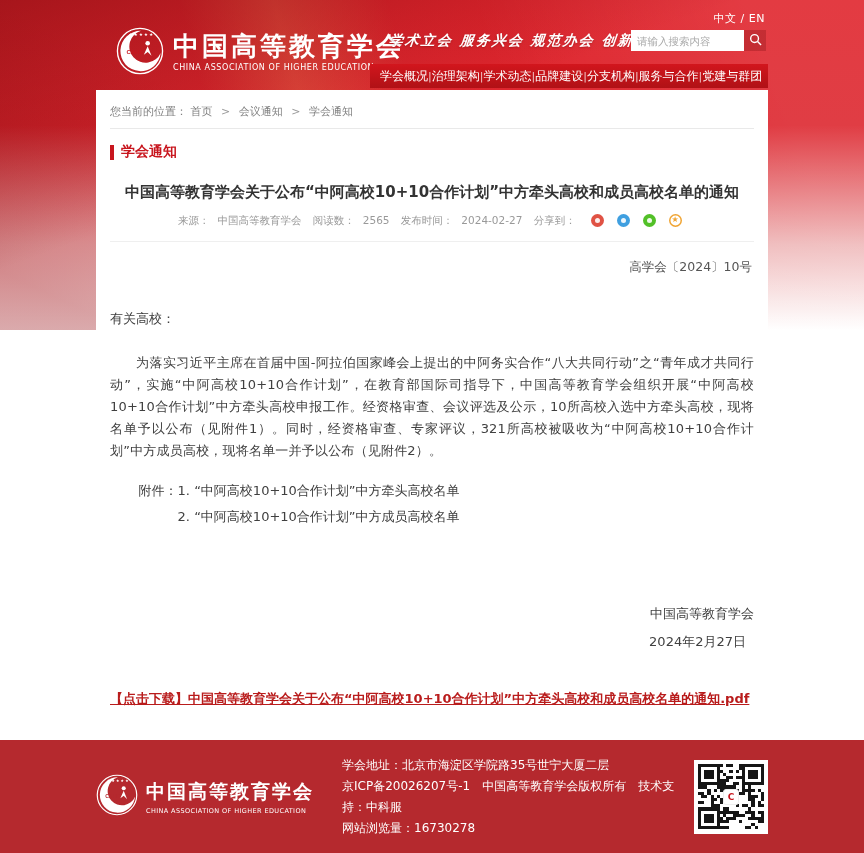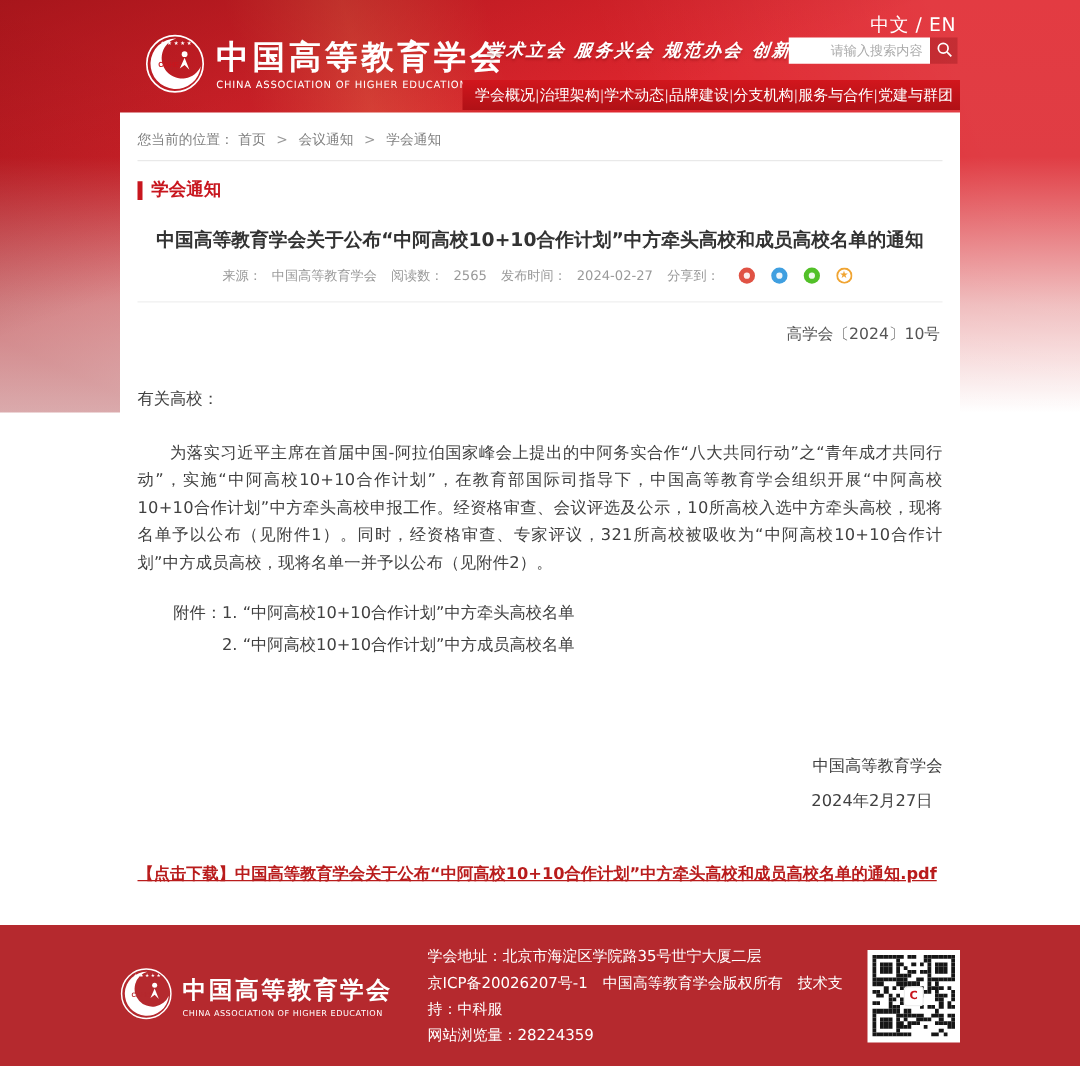--- a/index.html
+++ b/index.html
@@ -9,31 +9,31 @@
   
   .bg-hero{position:absolute;top:0;left:0;width:100%;height:330px;
     background:
       linear-gradient(160deg, rgba(110,6,10,.50) 0%, rgba(110,6,10,0) 42%),
       linear-gradient(75deg, rgba(255,255,255,0) 28%, rgba(255,190,110,.22) 38%, rgba(255,255,255,0) 50%),
       linear-gradient(250deg, rgba(255,255,255,.10) 12%, rgba(255,255,255,0) 40%),
       linear-gradient(25deg, rgba(150,12,18,.35) 8%, rgba(150,12,18,0) 45%),
       linear-gradient(180deg, #e0252d 0%, #dd272f 38%, #efb9ba 74%, #ffffff 100%);}
 
   
-  .lang-switch{position:absolute;top:11px;right:99px;color:#fff;font-size:15px;letter-spacing:.5px;cursor:pointer;}
+  .lang-switch{position:absolute;top:11px;right:99px;color:#fff;font-size:11px;letter-spacing:.5px;cursor:pointer;}
   .logo{position:absolute;left:116px;top:27px;display:flex;align-items:center;gap:9px;}
   .logo svg{display:block;}
   .logo-names .cn{color:#fff;font-size:26px;font-weight:bold;letter-spacing:3px;line-height:30px;
                   font-family:"DejaVu Serif","Liberation Serif",serif;}
   .logo-names .en{color:#fff;font-size:8px;letter-spacing:.6px;margin-top:2px;}
   .slogan{position:absolute;left:389px;top:32px;color:#fff;font-size:14px;font-weight:bold;
           font-family:"DejaVu Serif","Liberation Serif",serif;font-style:italic;
           letter-spacing:2px;transform:skewX(-6deg);white-space:nowrap;text-shadow:0 1px 2px rgba(90,0,0,.35);}
   .search-box{position:absolute;left:631px;top:30px;width:113px;height:21px;background:#fff;
-              border:none;outline:none;font-size:10.5px;color:#666;padding:0 6px;box-sizing:border-box;text-align:right;}
+              border:none;outline:none;font-size:10.5px;color:#666;padding:0 6px;box-sizing:border-box;}
   .search-box::placeholder{color:#aaa;}
   .search-btn{position:absolute;left:744px;top:30px;width:22px;height:21px;border:none;cursor:pointer;
               background:rgba(120,10,14,.28);display:flex;align-items:center;justify-content:center;padding:0;}
   .main-nav{position:absolute;left:370px;right:96px;top:64px;height:24px;
             background:linear-gradient(180deg,#d2161d 0%,#b01116 100%);
             display:flex;align-items:center;justify-content:space-between;padding:0 10px;box-sizing:border-box;}
   .main-nav .nav-item{color:#fff;font-size:12px;font-weight:normal;white-space:nowrap;cursor:pointer;}
   .main-nav .nav-sep{color:rgba(255,255,255,.75);font-size:11px;}
 
   
@@ -216,21 +216,21 @@
         </span>
         <span>
           <div class="cn">中国高等教育学会</div>
           <div class="en">CHINA ASSOCIATION OF HIGHER EDUCATION</div>
         </span>
       </div>
 
       <div class="f-info">
         <div>学会地址：北京市海淀区学院路35号世宁大厦二层</div>
         <div>京ICP备20026207号-1　中国高等教育学会版权所有　技术支持：中科服</div>
-        <div>网站浏览量：28224359</div>
+        <div>网站浏览量：16730278</div>
       </div>
 
       <div class="qr-box">
         <div class="qr-grid">
             <i class="on"></i>
             <i class="on"></i>
             <i class="on"></i>
             <i class="on"></i>
             <i class="on"></i>
             <i class="on"></i>

